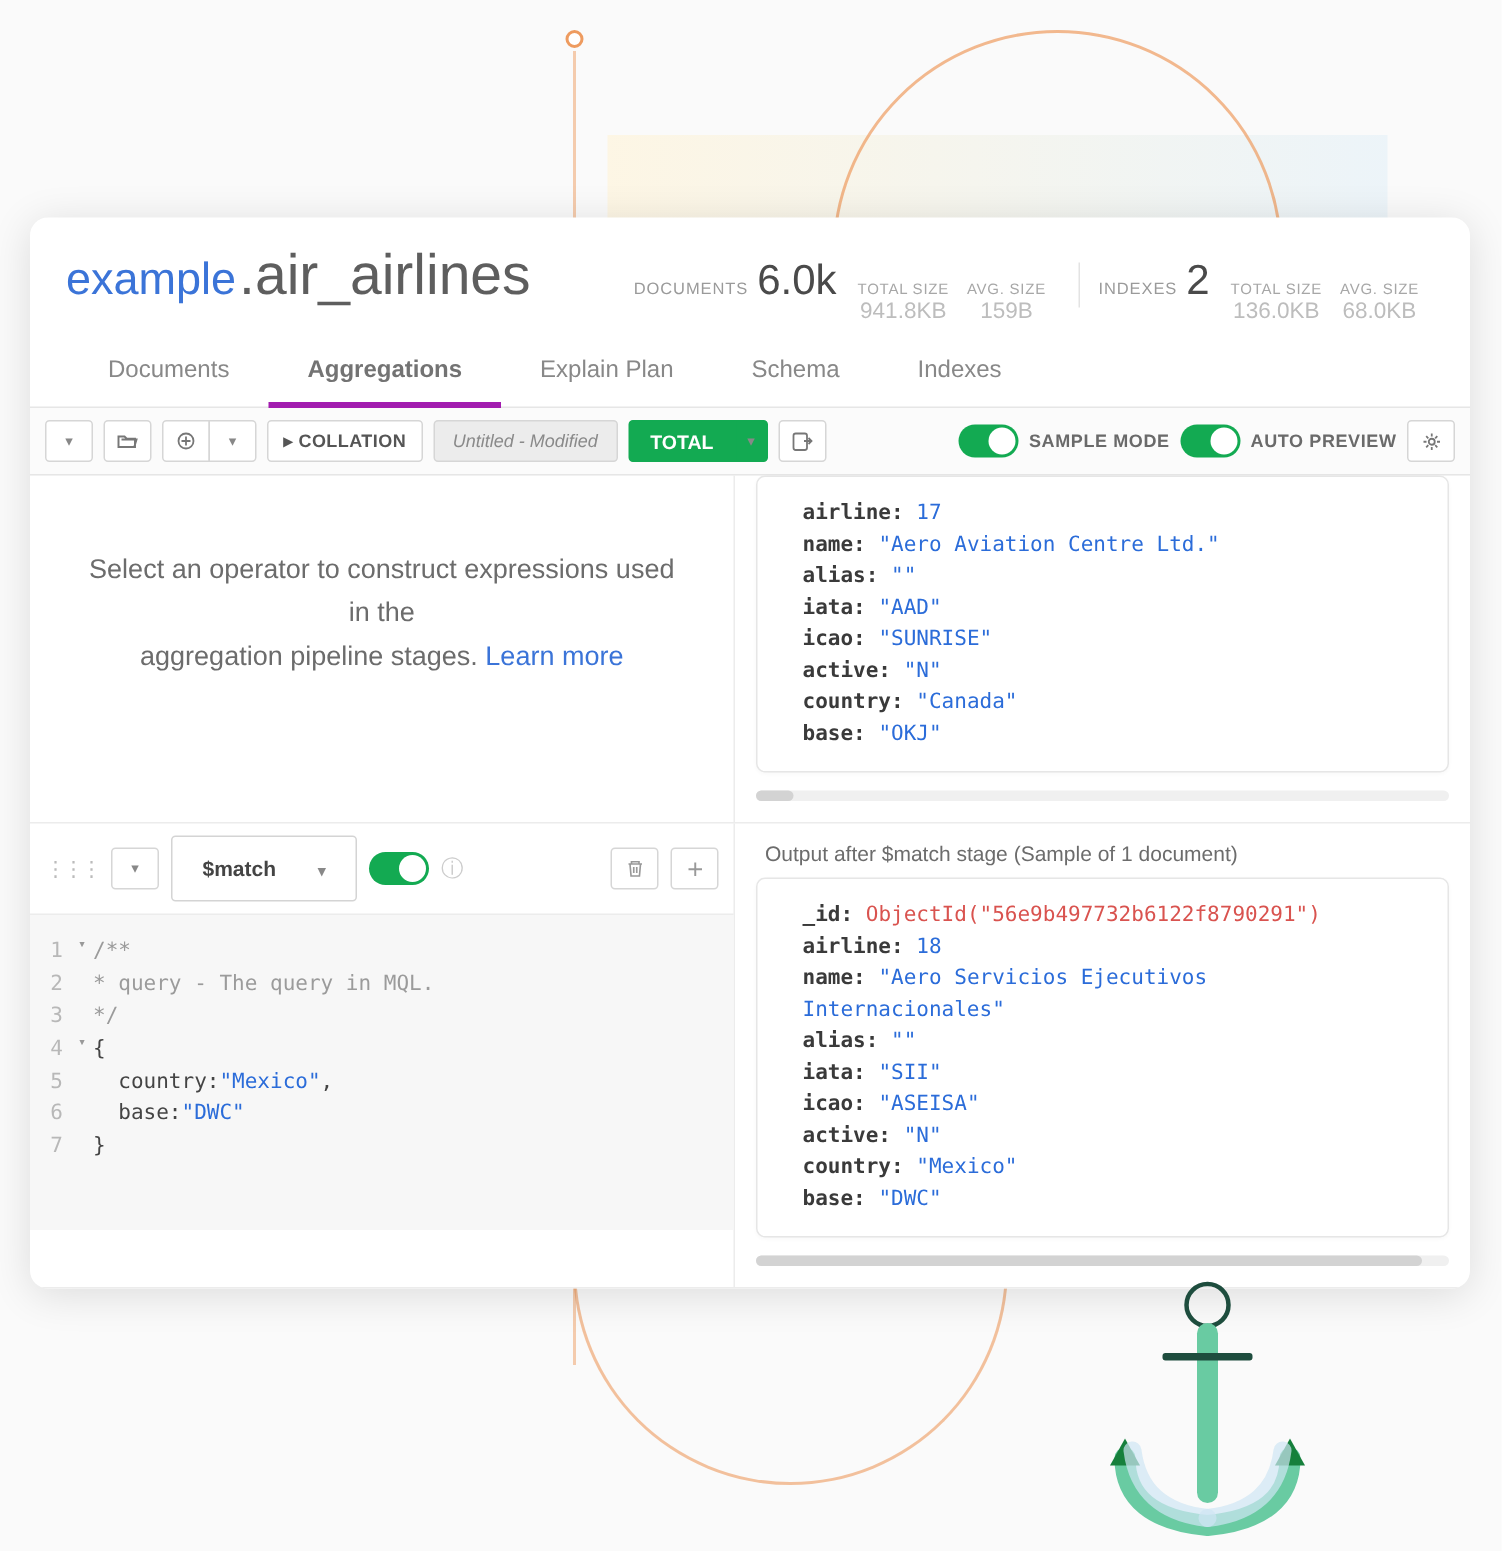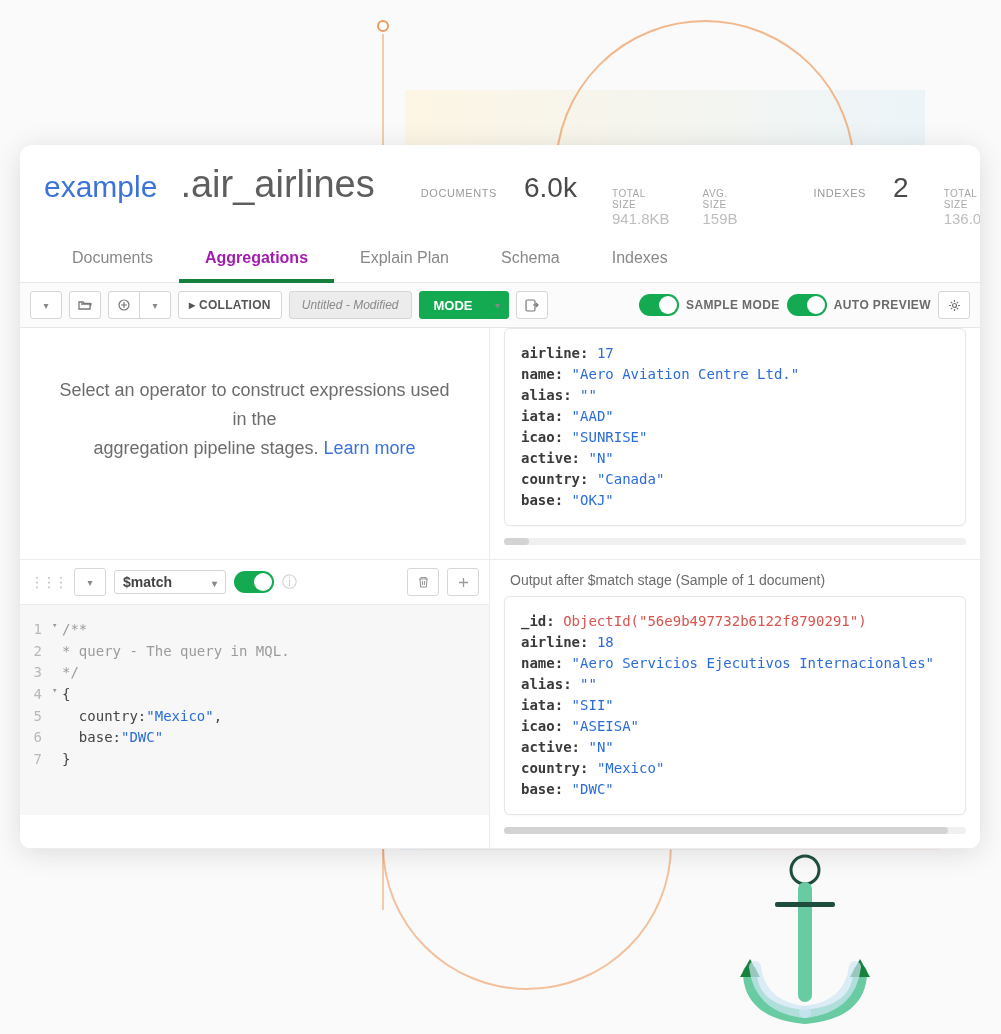--- a/index.html
+++ b/index.html
@@ -77,21 +77,21 @@
   border-radius: 12px;
   box-shadow: 0 4px 28px rgba(0,0,0,0.12);
   z-index: 1;
   overflow: hidden;
 }
 
 .header {
   display: flex;
   align-items: baseline;
   padding: 18px 24px 10px;
-  gap: 23px;
+  gap: 2px;
 }
 .ns { font-size: 30px; color: #3b74d8; font-weight: 400;}
 .ns-suffix { font-size: 38px; color: #5e5e5e; font-weight: 400;}
 .spacer { flex: 1; }
 .stat-label { font-size: 11px; color: #9a9a9a; letter-spacing: 0.6px; margin-right: 4px; }
 .stat-big { font-size: 28px; color: #4a4a4a; margin-right: 12px; }
 .stat-col { display: inline-flex; flex-direction: column; align-items: center; margin-right: 10px;}
 .stat-col .lbl { font-size: 10px; color: #a7a7a7; letter-spacing: 0.5px; }
 .stat-col .v { font-size: 15px; color: #bdbdbd; }
 .vsep { width: 1px; height: 30px; background: #e3e3e3; margin: 0 10px; align-self: center;}
@@ -101,23 +101,23 @@
   border-bottom: 1px solid #e6e6e6;
   padding: 0 26px;
 }
 .tab {
   padding: 12px 26px;
   color: #888;
   font-size: 16px;
   cursor: pointer;
 }
 .tab.active {
-  color: #a21caf;
+  color: #737373;
   font-weight: 600;
-  border-bottom: 4px solid #15803d;
+  border-bottom: 4px solid #a21caf;
   margin-bottom: -1px;
 }
 
 .toolbar {
   display: flex;
   align-items: center;
   gap: 7px;
   padding: 8px 10px;
   border-bottom: 1px solid #e6e6e6;
   background: #fbfbfb;
@@ -167,21 +167,21 @@
   padding: 48px 30px 80px;
   text-align: center;
   color: #6c6c6c;
   font-size: 18px;
   line-height: 1.6;
 }
 .learn-more { color: #3b74d8; cursor: pointer; }
 
 .doc-card {
   margin: 0 14px 12px 14px;
-  padding: 14px 16px;
+  padding: 14px 30px;
   border: 1px solid #e6e6e6;
   border-radius: 6px;
   font-family: "Menlo", "Consolas", monospace;
   font-size: 14px;
   line-height: 1.5;
   background: #fff;
   box-shadow: 0 1px 3px rgba(0,0,0,0.03);
 }
 .kv-key { color: #3a3a3a; font-weight: 600; }
 .kv-num { color: #2b6cd9; }
@@ -201,24 +201,24 @@
   display: flex;
   align-items: center;
   gap: 8px;
   padding: 8px 10px;
   border-bottom: 1px solid #ececec;
 }
 .drag-handle { color: #bbb; font-size: 14px; cursor: grab; letter-spacing: -2px; }
 .stage-select {
   flex: 1;
   max-width: 130px;
-  height: 24px;
+  height: 44px;
   border: 1px solid #d4d4d4;
   border-radius: 3px;
-  padding: 0 8px;
+  padding: 0 20px;
   display: flex;
   align-items: center;
   justify-content: space-between;
   font-size: 14px;
   font-weight: 600;
   color: #444;
   cursor: pointer;
 }
 .info-icon { color: #ccc; font-size: 15px; }
 
@@ -314,21 +314,21 @@
         <svg width="12" height="12" viewBox="0 0 12 12">
             <circle cx="6" cy="6" r="5" fill="none" stroke="#777" stroke-width="1.2"></circle>
             <path stroke="#777" stroke-width="1.2" d="M6 3v6M3 6h6"></path>
           </svg>
       </button>
       <button class="btn-icon caret-down"></button>
     </div>
     <button class="btn btn-col"><span>▸</span>&nbsp;<span>COLLATION</span></button>
     <button class="btn untitled">Untitled - Modified</button>
     <div class="btn-group">
-      <button class="btn btn-save">MODE</button>
+      <button class="btn btn-save">TOTAL</button>
       <button class="btn-icon btn-save-caret caret-down"></button>
     </div>
     <button class="btn-icon">
       <svg width="14" height="13" viewBox="0 0 14 13">
           <rect x="1" y="1" width="9" height="11" rx="1.5" fill="none" stroke="#777" stroke-width="1.2"></rect>
           <path stroke="#777" stroke-width="1.2" fill="none" d="M8 6h5M11 4l2 2-2 2"></path>
         </svg>
     </button>
     <span class="spacer"></span>
     <div class="toggle"></div>

